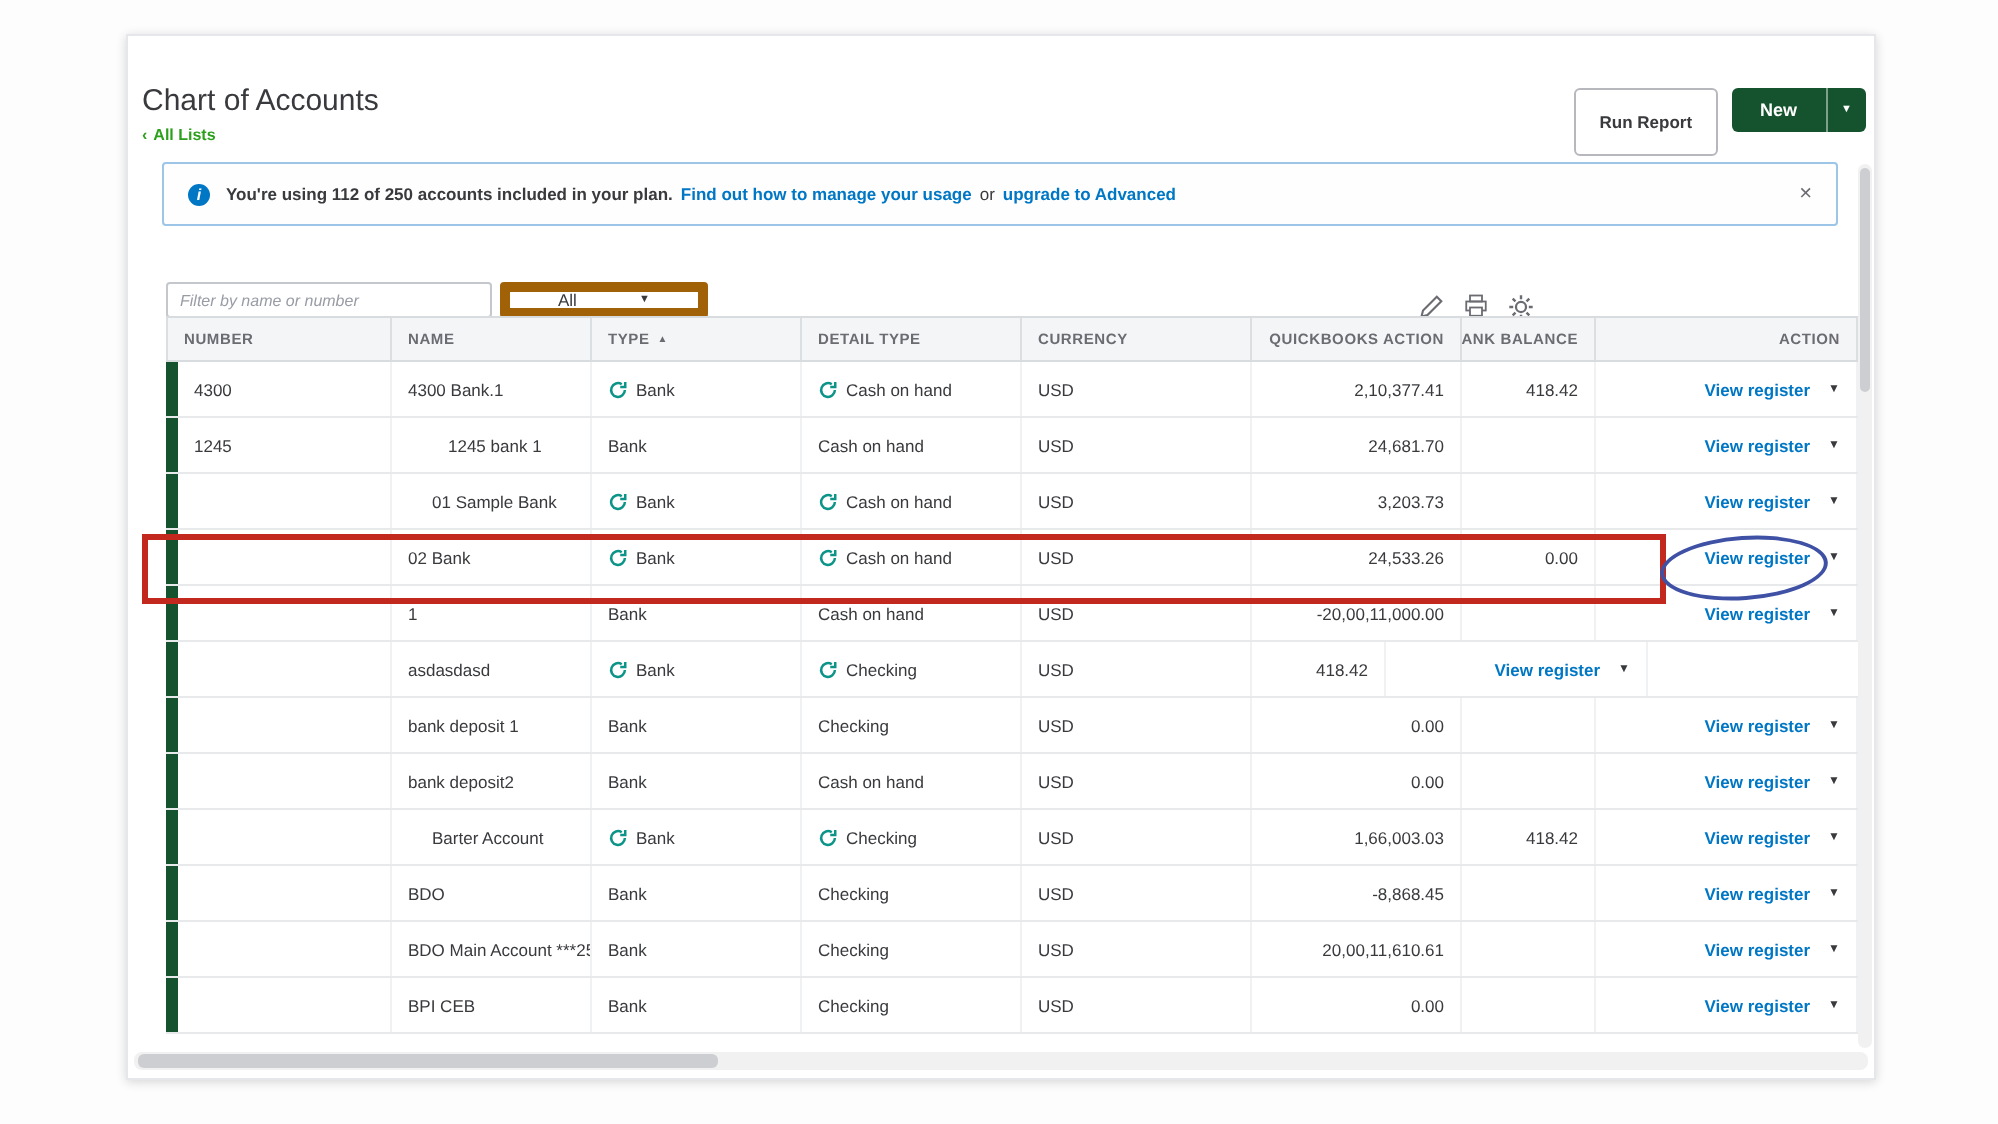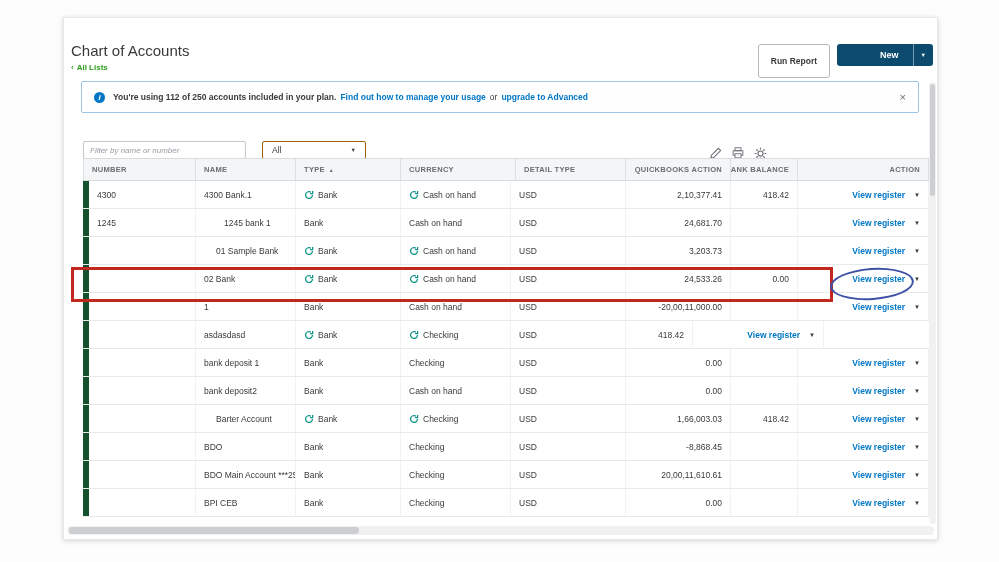--- a/index.html
+++ b/index.html
@@ -13,38 +13,38 @@
     position:absolute;left:63px;top:17px;width:875px;height:523px;
     background:#fff;border:1px solid #e6e7ea;box-sizing:border-box;
     box-shadow:0 1px 5px rgba(0,0,0,.16);
   }
   
   .page-title{position:absolute;left:7px;top:24px;font-size:15px;font-weight:400;color:#393a3d;line-height:17px;}
   .back-link{position:absolute;left:7px;top:45px;font-size:8px;font-weight:700;color:#2ca01c;cursor:pointer;display:flex;gap:3px;align-items:center;}
   .header-buttons{position:absolute;right:4px;top:26px;display:flex;gap:7px;}
   .btn-secondary{height:34px;padding:0 12px;background:#fff;border:1px solid #b6b8bd;border-radius:3px;
     font-size:8.5px;font-weight:700;color:#393a3d;cursor:pointer;font-family:inherit;}
-  .btn-new{height:22px;background:#0c4a6e;border-radius:3px;display:flex;align-items:stretch;color:#fff;cursor:pointer;overflow:hidden;padding-left:29px;}
+  .btn-new{height:22px;background:#14532d;border-radius:3px;display:flex;align-items:stretch;color:#fff;cursor:pointer;overflow:hidden;}
   .btn-new-label{padding:0 14px;font-size:9px;font-weight:700;display:flex;align-items:center;}
   .btn-new-caret{padding:0 7px;border-left:1px solid rgba(255,255,255,.45);font-size:5.5px;display:flex;align-items:center;}
   
   .banner{position:absolute;left:17px;top:63px;width:838px;height:32px;border:1px solid #9cc5e8;background:#fefefe;
     border-radius:2px;display:flex;align-items:center;padding:0 12px;box-sizing:border-box;font-size:8.5px;gap:4px;}
   .info-icon{width:11px;height:11px;border-radius:50%;background:#0077c5;color:#fff;font-size:8px;font-weight:700;
     display:flex;align-items:center;justify-content:center;font-style:italic;flex:none;margin-right:4px;}
   .banner-msg{font-weight:700;color:#393a3d;}
   .blink{color:#0077c5;font-weight:700;cursor:pointer;}
   .banner-close{margin-left:auto;color:#6b6c72;font-size:11px;cursor:pointer;line-height:1;}
   
   .filter-row{position:absolute;left:19px;top:122px;width:684px;height:20px;display:flex;align-items:center;}
   .filter-input{width:163px;height:18px;border:1px solid #c4c7cc;border-radius:2px;font-size:8px;font-style:italic;
     padding:0 6px;box-sizing:border-box;font-family:inherit;color:#393a3d;outline:none;}
   .filter-input::placeholder{color:#989ca4;font-style:italic;}
-  .type-dropdown{margin-left:16px;width:104px;height:18px;border:1px solid #a16207;border-radius:2px;background:#fff;
-    display:flex;align-items:center;justify-content:space-between;font-size:8.5px;padding:0 9px;box-sizing:border-box;cursor:pointer;}
+  .type-dropdown{margin-left:4px;width:104px;height:18px;border:5px solid #a16207;border-radius:2px;background:#fff;
+    display:flex;align-items:center;justify-content:space-between;font-size:8.5px;padding:0 24px;box-sizing:border-box;cursor:pointer;}
   .dd-caret{font-size:5.5px;color:#393a3d;}
   .toolbar-icons{margin-left:auto;display:flex;gap:10px;align-items:center;padding-top:6px;}
   .tool-ic{display:flex;align-items:center;cursor:pointer;}
   
   .table{position:absolute;left:19px;top:140px;width:846px;}
   .thead{display:flex;height:23px;background:#f4f5f7;border-top:1px solid #d9dcdf;border-bottom:1px solid #d9dcdf;box-sizing:border-box;}
   .th{display:flex;align-items:center;padding:0 8px;font-size:7.5px;font-weight:700;color:#6b6c72;letter-spacing:.3px;
     border-right:1px solid #dcdfe2;box-sizing:border-box;white-space:nowrap;overflow:hidden;gap:4px;cursor:pointer;}
   .th:first-child{border-left:1px solid #dcdfe2;}
   .sort{font-size:5px;color:#6b6c72;}
@@ -131,22 +131,22 @@
   </div>
 
   <div class="table">
     <div class="thead">
       <div class="th c-number">NUMBER</div>
       <div class="th c-name">NAME</div>
       <div class="th c-type">
         <span>TYPE</span>
         <span class="sort">▲</span>
       </div>
+      <div class="th c-detail">DETAIL TYPE</div>
       <div class="th c-currency">CURRENCY</div>
-      <div class="th c-detail">DETAIL TYPE</div>
       <div class="th c-qb">QUICKBOOKS ACTION</div>
       <div class="th c-bank">BANK BALANCE</div>
       <div class="th c-action">ACTION</div>
     </div>
     <div>
         <div class="trow">
           <div class="td c-number">4300</div>
           <div class="td c-name">
             <span style="padding-left:0px">4300 Bank.1</span>
           </div>

